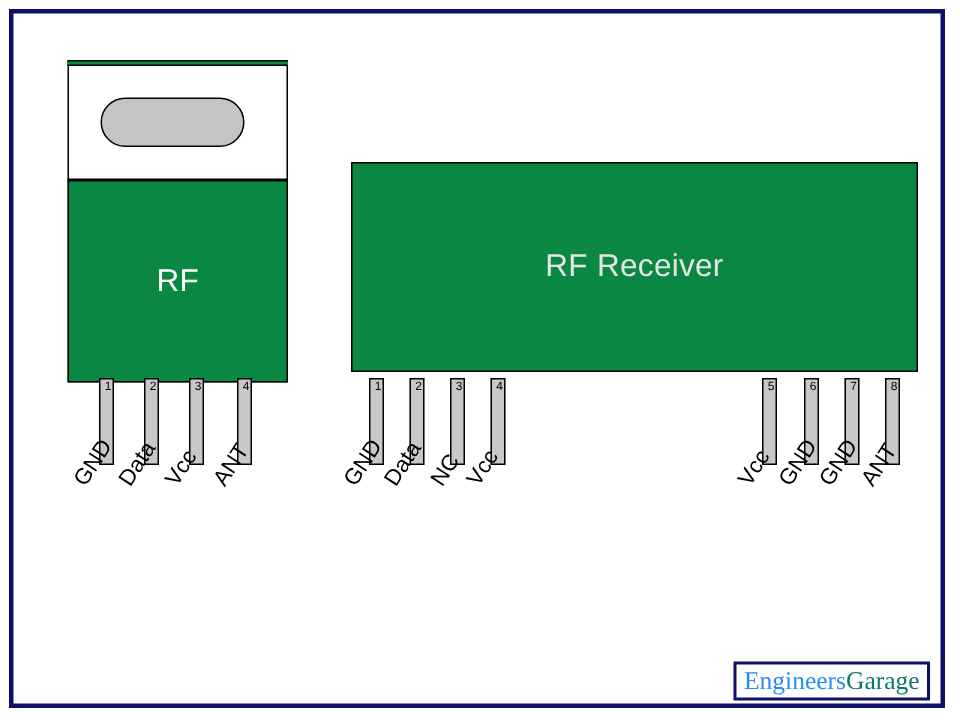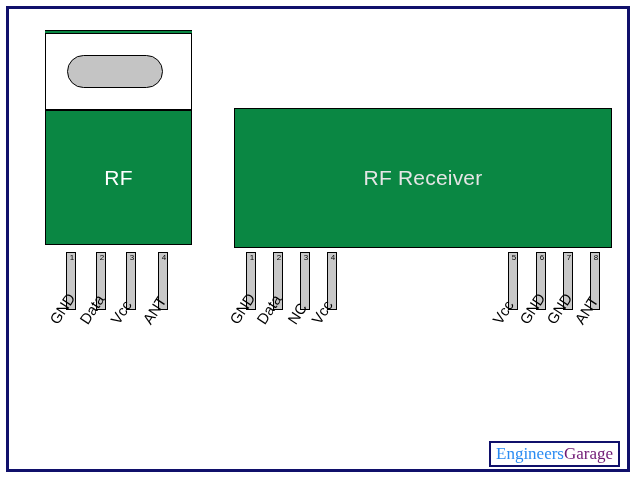--- a/index.html
+++ b/index.html
@@ -26,21 +26,21 @@
     top: 6px;
     width: 624px;
     height: 466px;
     border: 3px solid #10106b;
     box-sizing: border-box;
   }
   
   #transmitter {
     position: absolute;
     left: 45px;
-    top: 30px;
+    top: 40px;
     width: 147px;
     height: 215px;
   }
   #tx-white-body {
     position: absolute;
     left: 0;
     top: 0;
     width: 147px;
     height: 80px;
     background: #ffffff;
@@ -145,21 +145,21 @@
     background: #ffffff;
     border: 2px solid #10106b;
     box-sizing: border-box;
     display: flex;
     align-items: center;
     font-family: "Liberation Serif", serif;
     font-size: 17px;
     line-height: 1;
   }
   #logo-engineers { color: #2a8bf2; }
-  #logo-garage { color: #701a75; }
+  #logo-garage { color: #0f766e; }
 </style>
 </head>
 <body>
 
 <div id="canvas">
 
   <div id="outer-frame"></div>
 
   <div id="transmitter">
     <div id="tx-white-body"></div>

